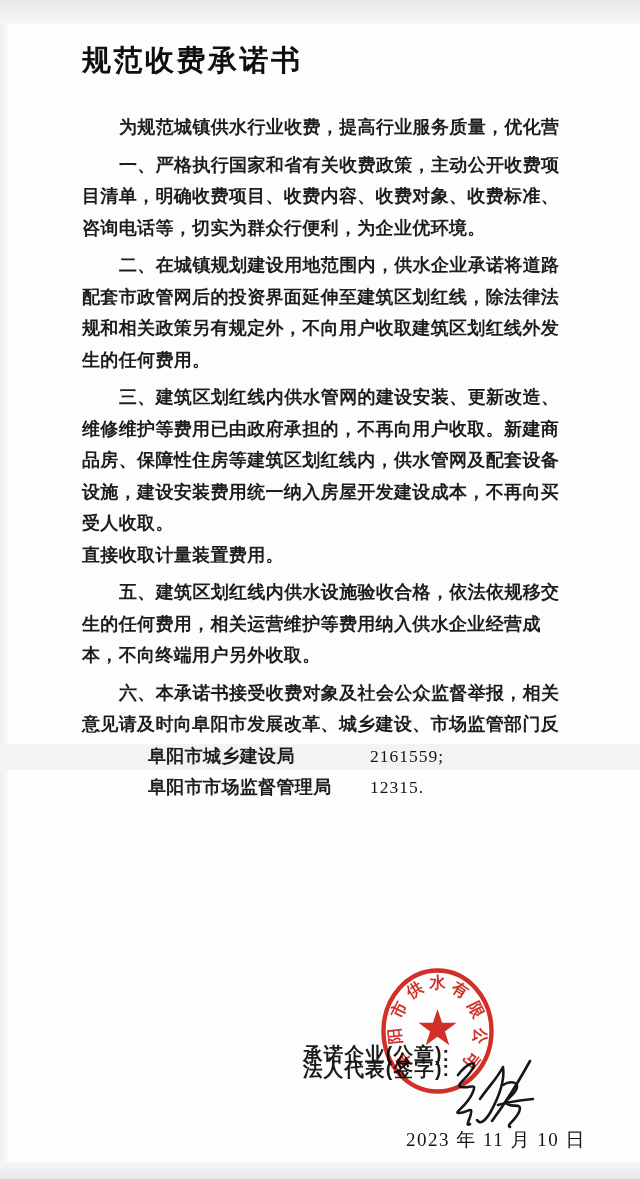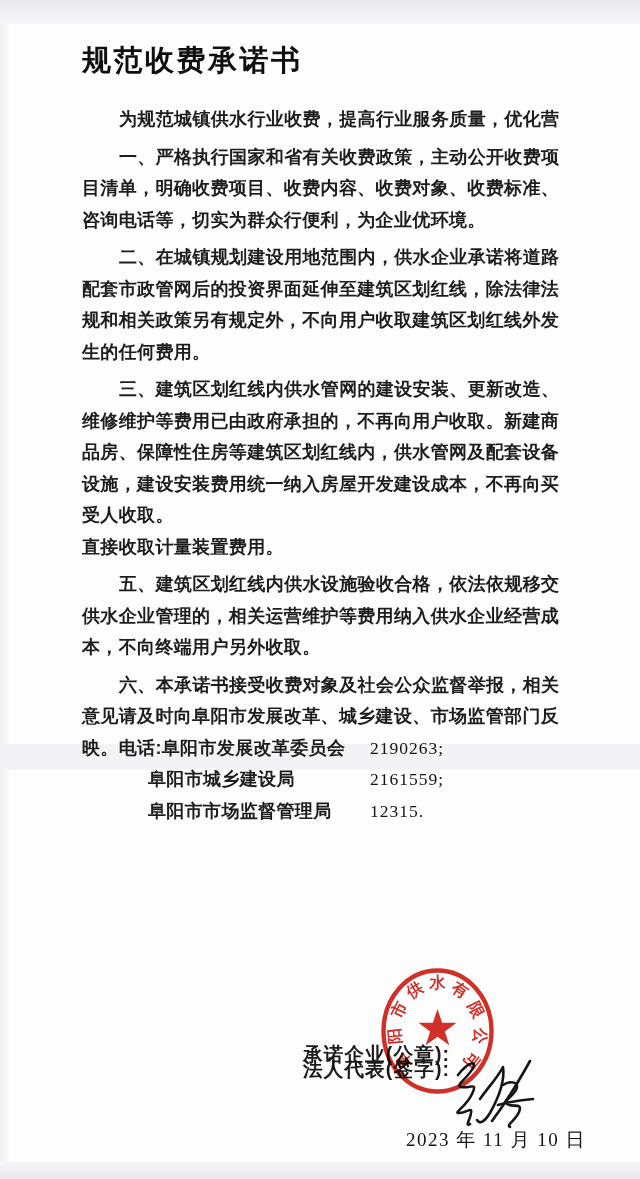--- a/index.html
+++ b/index.html
@@ -19,21 +19,21 @@
     position:absolute;top:41px;left:82px;width:479px;
     font-size:29px;font-weight:700;color:#0f0f0f;
     letter-spacing:2.5px;white-space:nowrap;
   }
   .body-block{
     position:absolute;top:104px;left:82px;width:482px;
     font-size:18px;font-weight:700;color:#1d1d1d;
     line-height:31.5px;letter-spacing:0.35px;
   }
   .bl{white-space:nowrap;position:relative;}
-  .ind{text-indent:37px;}
+  .ind{text-indent:37px;margin-top:8px;}
   .ps{margin-top:6px;}
   .hang{padding-left:66px;}
   .num{
     position:absolute;left:288px;top:0;
     font-family:"Liberation Serif",serif;font-weight:400;
     font-size:17.5px;letter-spacing:1px;color:#141414;
   }
   .sign-label{
     position:absolute;left:303px;font-size:19.5px;font-weight:700;
     color:#1a1a1a;letter-spacing:1.2px;white-space:nowrap;
@@ -80,29 +80,25 @@
   <div class="bl">配套市政管网后的投资界面延伸至建筑区划红线，除法律法</div>
   <div class="bl">规和相关政策另有规定外，不向用户收取建筑区划红线外发</div>
   <div class="bl">生的任何费用。</div>
   <div class="bl ind ps">三、建筑区划红线内供水管网的建设安装、更新改造、</div>
   <div class="bl">维修维护等费用已由政府承担的，不再向用户收取。新建商</div>
   <div class="bl">品房、保障性住房等建筑区划红线内，供水管网及配套设备</div>
   <div class="bl">设施，建设安装费用统一纳入房屋开发建设成本，不再向买</div>
   <div class="bl">受人收取。</div>
   <div class="bl">直接收取计量装置费用。</div>
   <div class="bl ind ps">五、建筑区划红线内供水设施验收合格，依法依规移交</div>
-  <div class="bl">供水企业管理的，相关运营维护等费用纳入供水企业经营成</div>
+  <div class="bl">生的任何费用，相关运营维护等费用纳入供水企业经营成</div>
   <div class="bl">本，不向终端用户另外收取。</div>
   <div class="bl ind ps">六、本承诺书接受收费对象及社会公众监督举报，相关</div>
   <div class="bl">意见请及时向阜阳市发展改革、城乡建设、市场监管部门反</div>
 
-  <div class="bl">
-    <span>映。电话:阜阳市发展改革委员会</span>
-    <span class="num">2190263;</span>
-  </div>
   <div class="bl hang">
     <span>阜阳市城乡建设局</span>
     <span class="num">2161559;</span>
   </div>
   <div class="bl hang">
     <span>阜阳市市场监督管理局</span>
     <span class="num">12315.</span>
   </div>
 </div>
 

